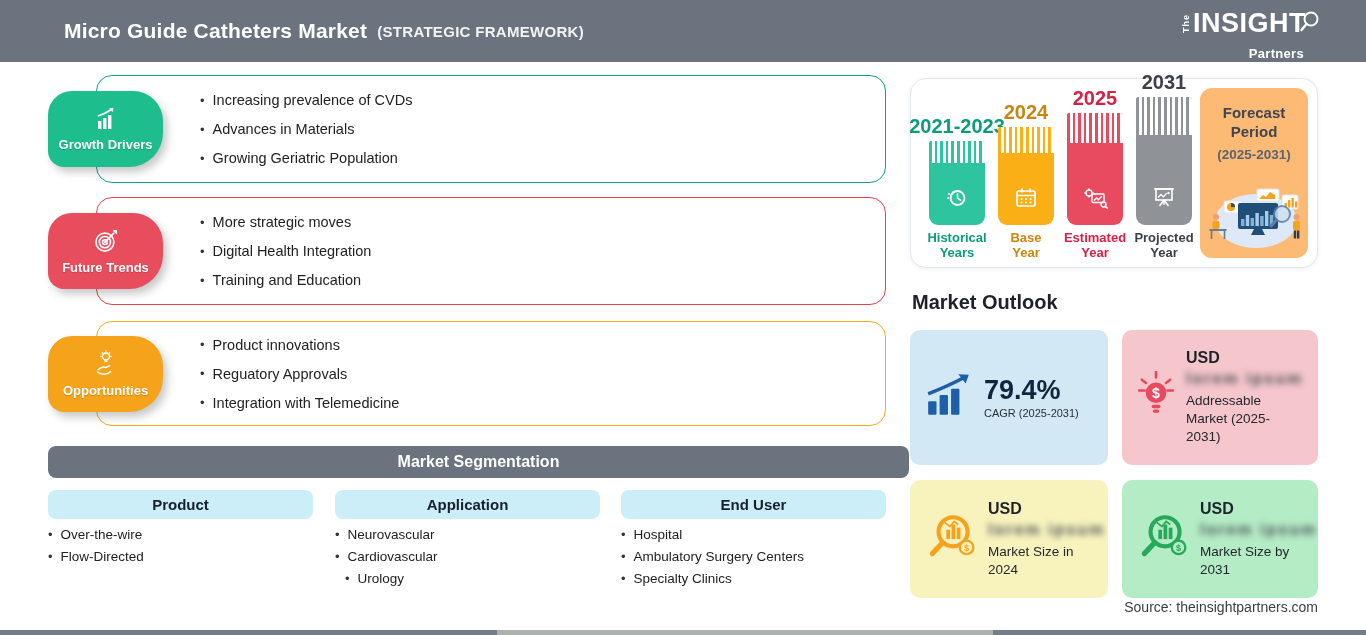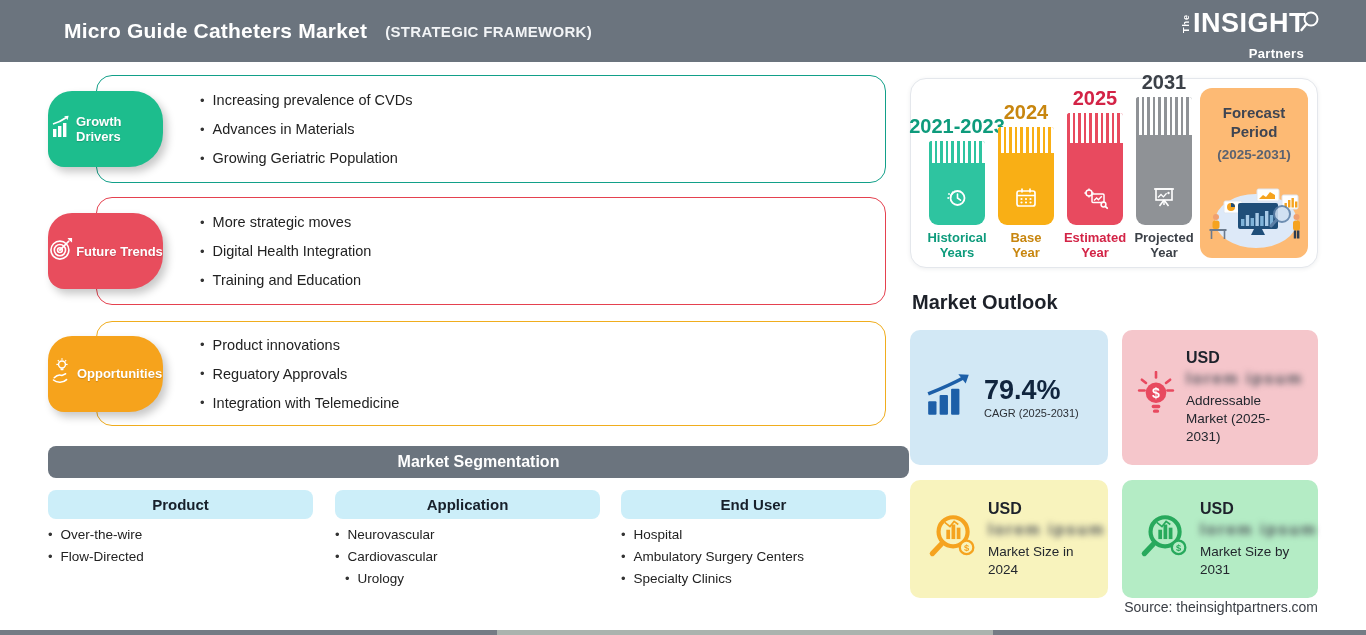--- a/index.html
+++ b/index.html
@@ -2,37 +2,37 @@
 <html><head>
 <meta charset="utf-8">
 <style>
   * { margin:0; padding:0; box-sizing:border-box; }
   body { background:#ffffff; font-family:"Liberation Sans", sans-serif; }
   .page { position:relative; width:1366px; height:635px; background:#fff; overflow:hidden; outline:1px solid #d7dbdf; }
 
   
   .header { position:absolute; top:0; left:0; width:100%; height:62px; background:#6b747e; display:flex; align-items:center; padding-left:48px; }
   .header-title { color:#ffffff; font-size:21px; font-weight:bold; letter-spacing:.2px;margin-left:16px; }
-  .header-subtitle { color:#f2f4f6; font-size:15px; font-weight:600; margin-left:18px; letter-spacing:.3px; }
+  .header-subtitle { color:#f2f4f6; font-size:15px; font-weight:600; margin-left:10px; letter-spacing:.3px; }
   .logo { position:absolute; right:46px; top:11px; color:#fff; }
   .logo-row { display:flex; }
   .logo-the { font-size:9px; font-weight:bold; writing-mode:vertical-rl; transform:rotate(180deg); letter-spacing:1px; height:22px; margin-right:2px; margin-bottom:2px; }
   .logo-insight { font-size:27px; font-weight:800; letter-spacing:.5px; line-height:.9; }
   .logo-glass { margin-left:-6px; margin-bottom:10px; }
   .logo-partners { font-size:13px; font-weight:bold; text-align:right; margin-top:-3px; padding-right:16px; letter-spacing:.3px; }
 
   
   .driver-row { position:absolute; left:48px; width:838px; }
   .row-1 { top:75px;  height:108px; --border:#12A089; --pill:#1DBD8D; }
   .row-2 { top:197px; height:108px; --border:#E5414F; --pill:#E84D5D; }
   .row-3 { top:321px; height:105px; --border:#F0AD1E; --pill:#F6A31C; }
   .driver-box { position:absolute; left:48px; right:0; top:0; bottom:0; border:1.6px solid var(--border); border-radius:16px; background:#fff; }
   .driver-pill { position:absolute; left:0; top:50%; transform:translateY(-50%); width:115px; height:76px;
     background:var(--pill); border-radius:24px 30px 34px 16px; box-shadow:4px 5px 8px rgba(0,0,0,.22);
-    display:flex; flex-direction:row; align-items:center; justify-content:center; gap:2px; z-index:2; }
+    display:flex; flex-direction:column; align-items:center; justify-content:center; gap:2px; z-index:2; }
   .pill-label { color:#fff; font-size:13px; font-weight:bold; text-shadow:0 1px 1px rgba(0,0,0,.18); }
   .driver-list { position:absolute; left:152px; top:0; bottom:0; display:flex; flex-direction:column; justify-content:center; gap:13px; list-style:none; }
   .driver-list li { font-size:14.5px; color:#222; display:flex; align-items:center; }
   .bullet { color:#333; margin-right:8px; font-size:13px; }
 
   
   .seg-bar { position:absolute; left:48px; top:446px; width:861px; height:32px; background:#6b747e; border-radius:8px;
     display:flex; align-items:center; justify-content:center; color:#fff; font-size:16px; font-weight:bold; }
   .seg-col { position:absolute; top:490px; width:265px; }
   .seg-col-1 { left:48px; } .seg-col-2 { left:335px; } .seg-col-3 { left:621px; }

